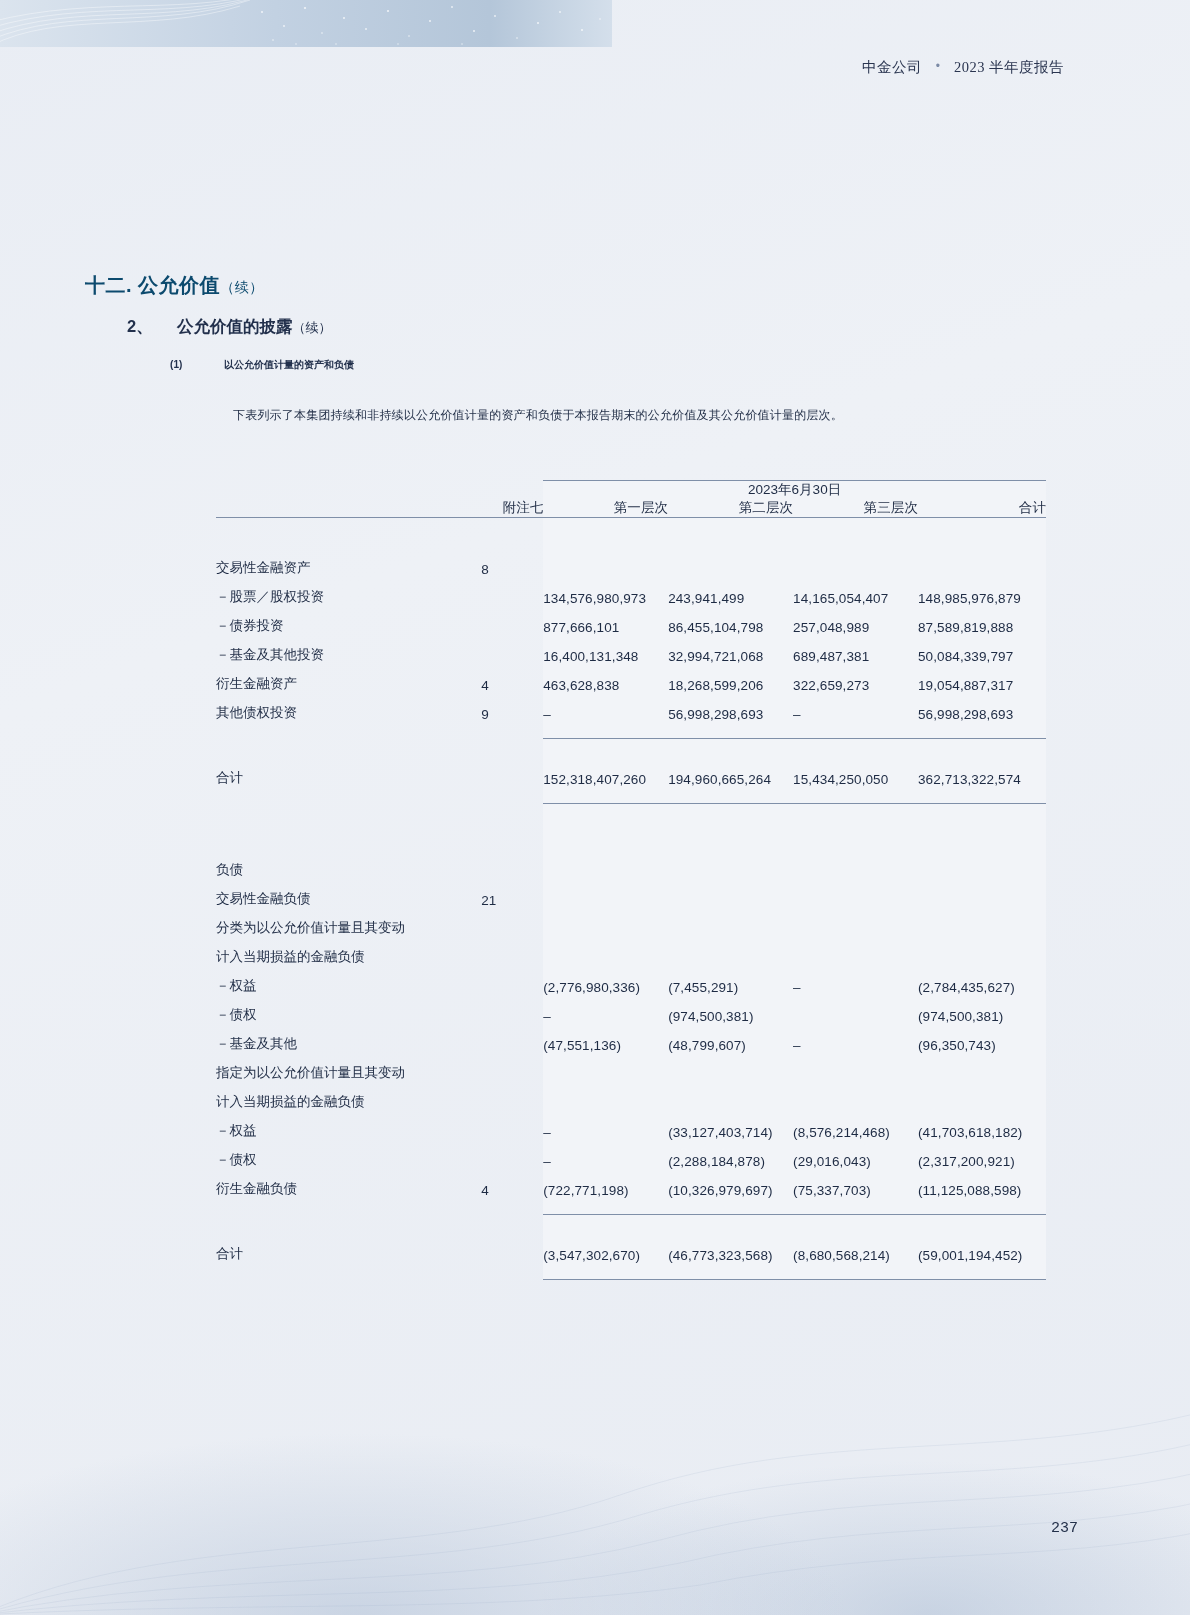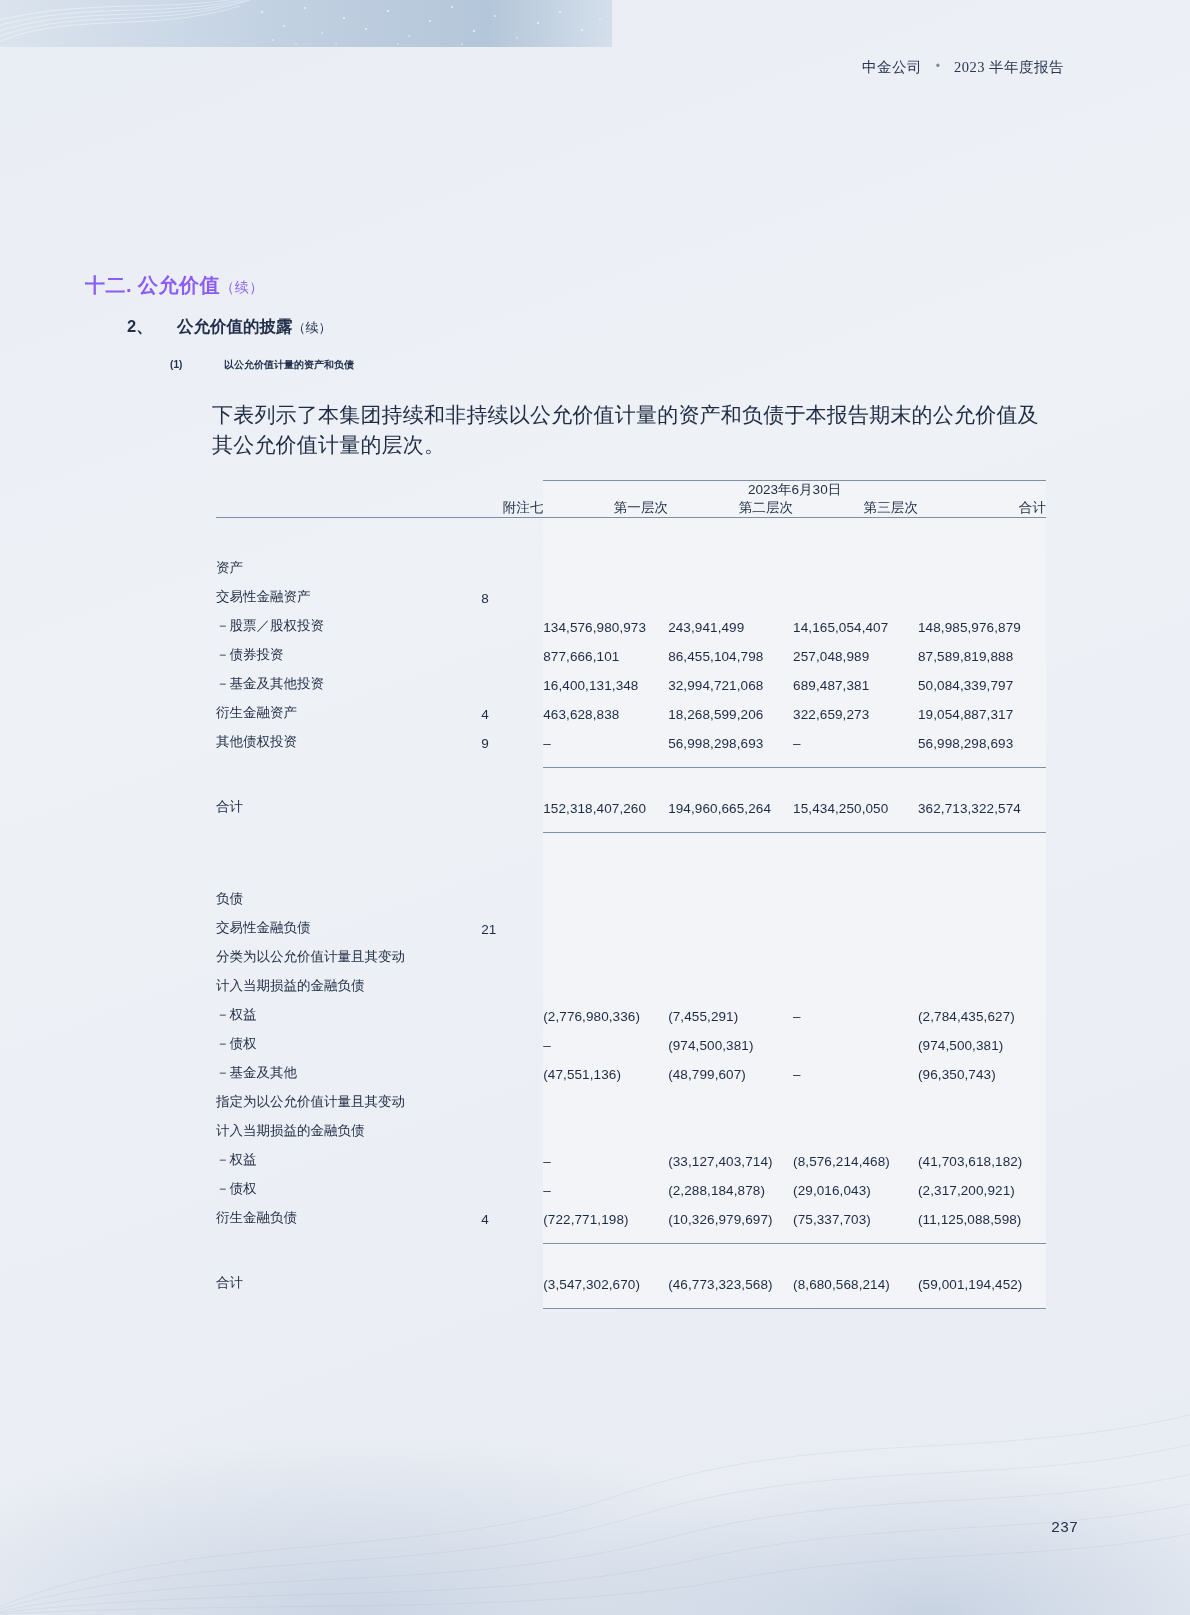--- a/index.html
+++ b/index.html
@@ -82,21 +82,21 @@
     width: 1190px;
     z-index: 3;
   }
 
   .sec-title {
     position: absolute;
     top: 272px;
     left: 85px;
     font-size: 20px;
     font-weight: bold;
-    color: #8b5cf6;
+    color: #0c4a6e;
     letter-spacing: 0.5px;
   }
   .sec-title .cont {
     font-size: 14px;
     font-weight: normal;
   }
 
   .sub-title {
     position: absolute;
     top: 316px;
@@ -117,23 +117,23 @@
     color: #22304c;
   }
   .item-title .num {
     display: inline-block;
     width: 46px;
   }
 
   .para {
     position: absolute;
     top: 400px;
-    left: 212px;
+    left: 233px;
     width: 836px;
-    font-size: 21px;
+    font-size: 12px;
     line-height: 30px;
     color: #1f2c45;
     letter-spacing: 0.2px;
   }
 
   
   .tbl-wrap {
     position: absolute;
     top: 480px;
     left: 216px;
@@ -311,28 +311,20 @@
 
         <tr class="spacer-row">
           <td></td>
             <td></td>
             <td class="shade"></td>
             <td class="shade"></td>
             <td class="shade"></td>
             <td class="shade"></td>
         </tr>
 
-        <tr class="r">
-          <td class="lbl">资产</td>
-          <td class="note"></td>
-          <td class="num shade"></td>
-            <td class="num shade"></td>
-            <td class="num shade"></td>
-            <td class="num shade"></td>
-        </tr>
 
         <tr class="r">
           <td class="lbl">交易性金融资产</td>
           <td class="note">8</td>
           <td class="num shade"></td>
           <td class="num shade"></td>
           <td class="num shade"></td>
           <td class="num shade"></td>
         </tr>
         <tr class="r">

